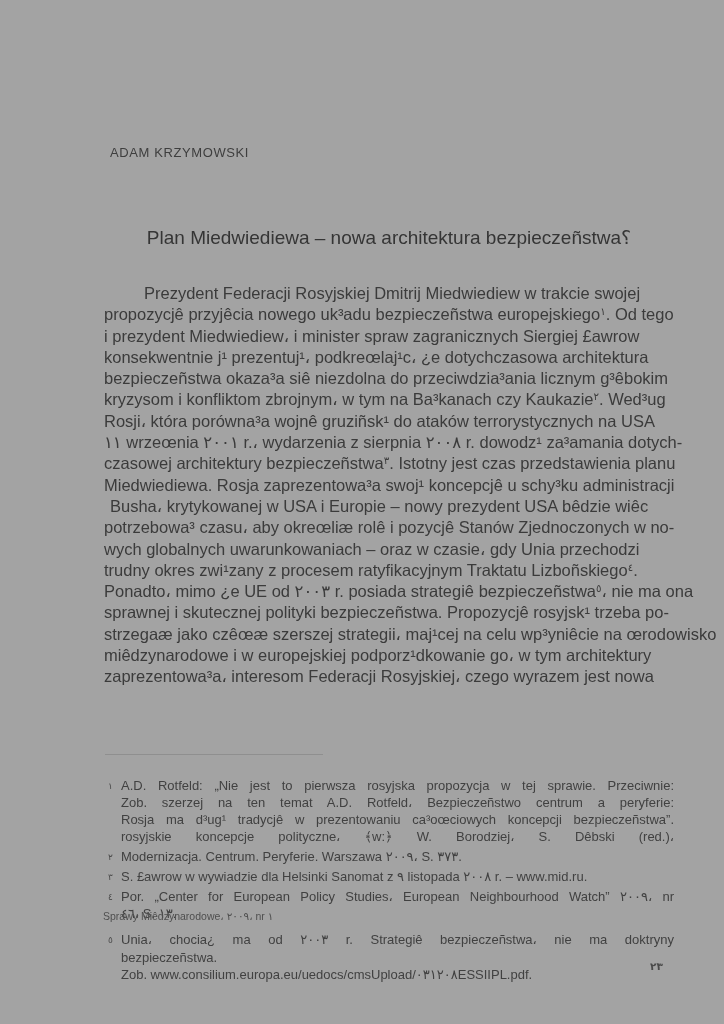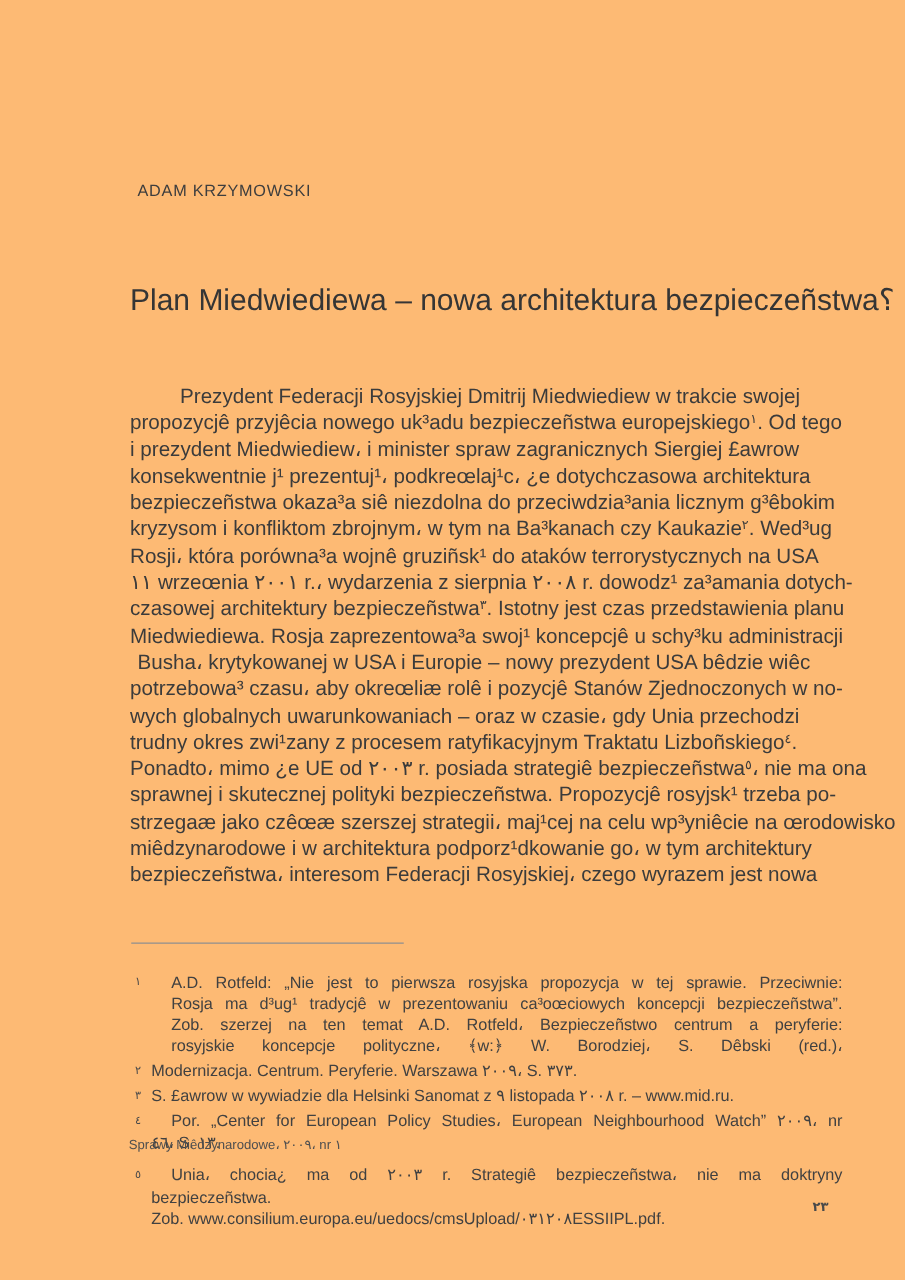--- a/index.html
+++ b/index.html
@@ -1,32 +1,32 @@
 <!DOCTYPE html>
 <html lang="pl"><head>
 <meta charset="utf-8">
 <style>
   html,body{margin:0;padding:0;background:#e8e8e8;}
   .page{
     position:relative;
     width:724px;height:1024px;
-    background:#fdba74;
+    background:#a3a3a3;
     overflow:hidden;
     font-family:"Liberation Sans","DejaVu Sans",sans-serif;
     color:#3b3b3b;
     direction:ltr;
   }
   .author{
     position:absolute;left:110px;top:145px;
     font-size:13px;letter-spacing:0.6px;color:#3e3e3e;
     white-space:nowrap;
   }
   .title{
     position:absolute;left:104px;top:226px;width:570px;
-    font-size:24px;color:#353535;text-align:center;white-space:nowrap;
+    font-size:19px;color:#353535;text-align:center;white-space:nowrap;
   }
   .body-block{
     position:absolute;left:104px;top:283px;width:570px;
     font-size:16.5px;line-height:21.3px;color:#3b3b3b;
   }
   .bline{white-space:nowrap;}
   .supref{
     font-size:62%;vertical-align:0.45em;line-height:0;
     font-family:"DejaVu Sans",sans-serif;
   }
@@ -45,21 +45,20 @@
   .fnmark{
     position:absolute;left:4px;top:1px;
     font-size:9px;color:#4a4a4a;
     font-family:"DejaVu Sans",sans-serif;
   }
   .fnline{white-space:nowrap;}
   .fnline.just{
     white-space:normal;
     text-align:justify;
     text-align-last:justify;
-    margin-left:16px;
   }
   .footer-journal{
     position:absolute;left:103px;top:910px;
     font-size:10.5px;color:#4f4f4f;white-space:nowrap;
   }
   .footer-pagenum{
     position:absolute;left:650px;top:960px;
     font-size:10.5px;color:#4a4a4a;
     font-family:"DejaVu Sans",sans-serif;
     font-weight:bold;
@@ -68,49 +67,49 @@
 </head>
 <body>
 
 <div class="page">
 
   <div class="author">ADAM KRZYMOWSKI</div>
 
   <div class="title">Plan Miedwiediewa – nowa architektura bezpieczeñstwa؟</div>
 
   <div class="body-block" id="body-lines">
-      <div class="bline" style="padding-left: 40px; margin-top: 24px;">Prezydent Federacji Rosyjskiej Dmitrij Miedwiediew w trakcie swojej</div>
+      <div class="bline" style="padding-left: 40px;">Prezydent Federacji Rosyjskiej Dmitrij Miedwiediew w trakcie swojej</div>
       <div class="bline">propozycjê przyjêcia nowego uk³adu bezpieczeñstwa europejskiego<span class="supref">١</span>. Od tego</div>
       <div class="bline">i prezydent Miedwiediew، i minister spraw zagranicznych Siergiej £awrow</div>
       <div class="bline">konsekwentnie j¹ prezentuj¹، podkreœlaj¹c، ¿e dotychczasowa architektura</div>
       <div class="bline">bezpieczeñstwa okaza³a siê niezdolna do przeciwdzia³ania licznym g³êbokim</div>
       <div class="bline">kryzysom i konfliktom zbrojnym، w tym na Ba³kanach czy Kaukazie<span class="supref">٢</span>. Wed³ug</div>
       <div class="bline">Rosji، która porówna³a wojnê gruziñsk¹ do ataków terrorystycznych na USA</div>
       <div class="bline">١١ wrzeœnia ٢٠٠١ r.، wydarzenia z sierpnia ٢٠٠٨ r. dowodz¹ za³amania dotych-</div>
       <div class="bline">czasowej architektury bezpieczeñstwa<span class="supref">٣</span>. Istotny jest czas przedstawienia planu</div>
       <div class="bline">Miedwiediewa. Rosja zaprezentowa³a swoj¹ koncepcjê u schy³ku administracji</div>
       <div class="bline" style="padding-left: 6px;">Busha، krytykowanej w USA i Europie – nowy prezydent USA bêdzie wiêc</div>
       <div class="bline">potrzebowa³ czasu، aby okreœliæ rolê i pozycjê Stanów Zjednoczonych w no-</div>
       <div class="bline">wych globalnych uwarunkowaniach – oraz w czasie، gdy Unia przechodzi</div>
       <div class="bline">trudny okres zwi¹zany z procesem ratyfikacyjnym Traktatu Lizboñskiego<span class="supref">٤</span>.</div>
       <div class="bline">Ponadto، mimo ¿e UE od ٢٠٠٣ r. posiada strategiê bezpieczeñstwa<span class="supref">٥</span>، nie ma ona</div>
       <div class="bline">sprawnej i skutecznej polityki bezpieczeñstwa. Propozycjê rosyjsk¹ trzeba po-</div>
       <div class="bline">strzegaæ jako czêœæ szerszej strategii، maj¹cej na celu wp³yniêcie na œrodowisko</div>
-      <div class="bline">miêdzynarodowe i w architektura podporz¹dkowanie go، w tym architektury</div>
-      <div class="bline">bezpieczeñstwa، interesom Federacji Rosyjskiej، czego wyrazem jest nowa</div>
+      <div class="bline">miêdzynarodowe i w europejskiej podporz¹dkowanie go، w tym architektury</div>
+      <div class="bline">zaprezentowa³a، interesom Federacji Rosyjskiej، czego wyrazem jest nowa</div>
     </div>
 
   <div class="fn-divider"></div>
 
   <div class="footnotes" id="footnotes">
       <div class="fnentry">
         <span class="fnmark">١</span>
         <div class="fnline just">A.D. Rotfeld: „Nie jest to pierwsza rosyjska propozycja w tej sprawie. Przeciwnie:</div>
+        <div class="fnline just">Zob. szerzej na ten temat A.D. Rotfeld، Bezpieczeñstwo centrum a peryferie:</div>
         <div class="fnline just">Rosja ma d³ug¹ tradycjê w prezentowaniu ca³oœciowych koncepcji bezpieczeñstwa”.</div>
-        <div class="fnline just">Zob. szerzej na ten temat A.D. Rotfeld، Bezpieczeñstwo centrum a peryferie:</div>
         <div class="fnline just">rosyjskie koncepcje polityczne، ﴾w:﴿ W. Borodziej، S. Dêbski (red.)،</div>
       </div>
       <div class="fnentry">
         <span class="fnmark">٢</span>
         <div class="fnline">Modernizacja. Centrum. Peryferie. Warszawa ٢٠٠٩، S. ٣٧٣.</div>
       </div>
       <div class="fnentry">
         <span class="fnmark">٣</span>
         <div class="fnline">S. £awrow w wywiadzie dla Helsinki Sanomat z ٩ listopada ٢٠٠٨ r. – www.mid.ru.</div>
       </div>

